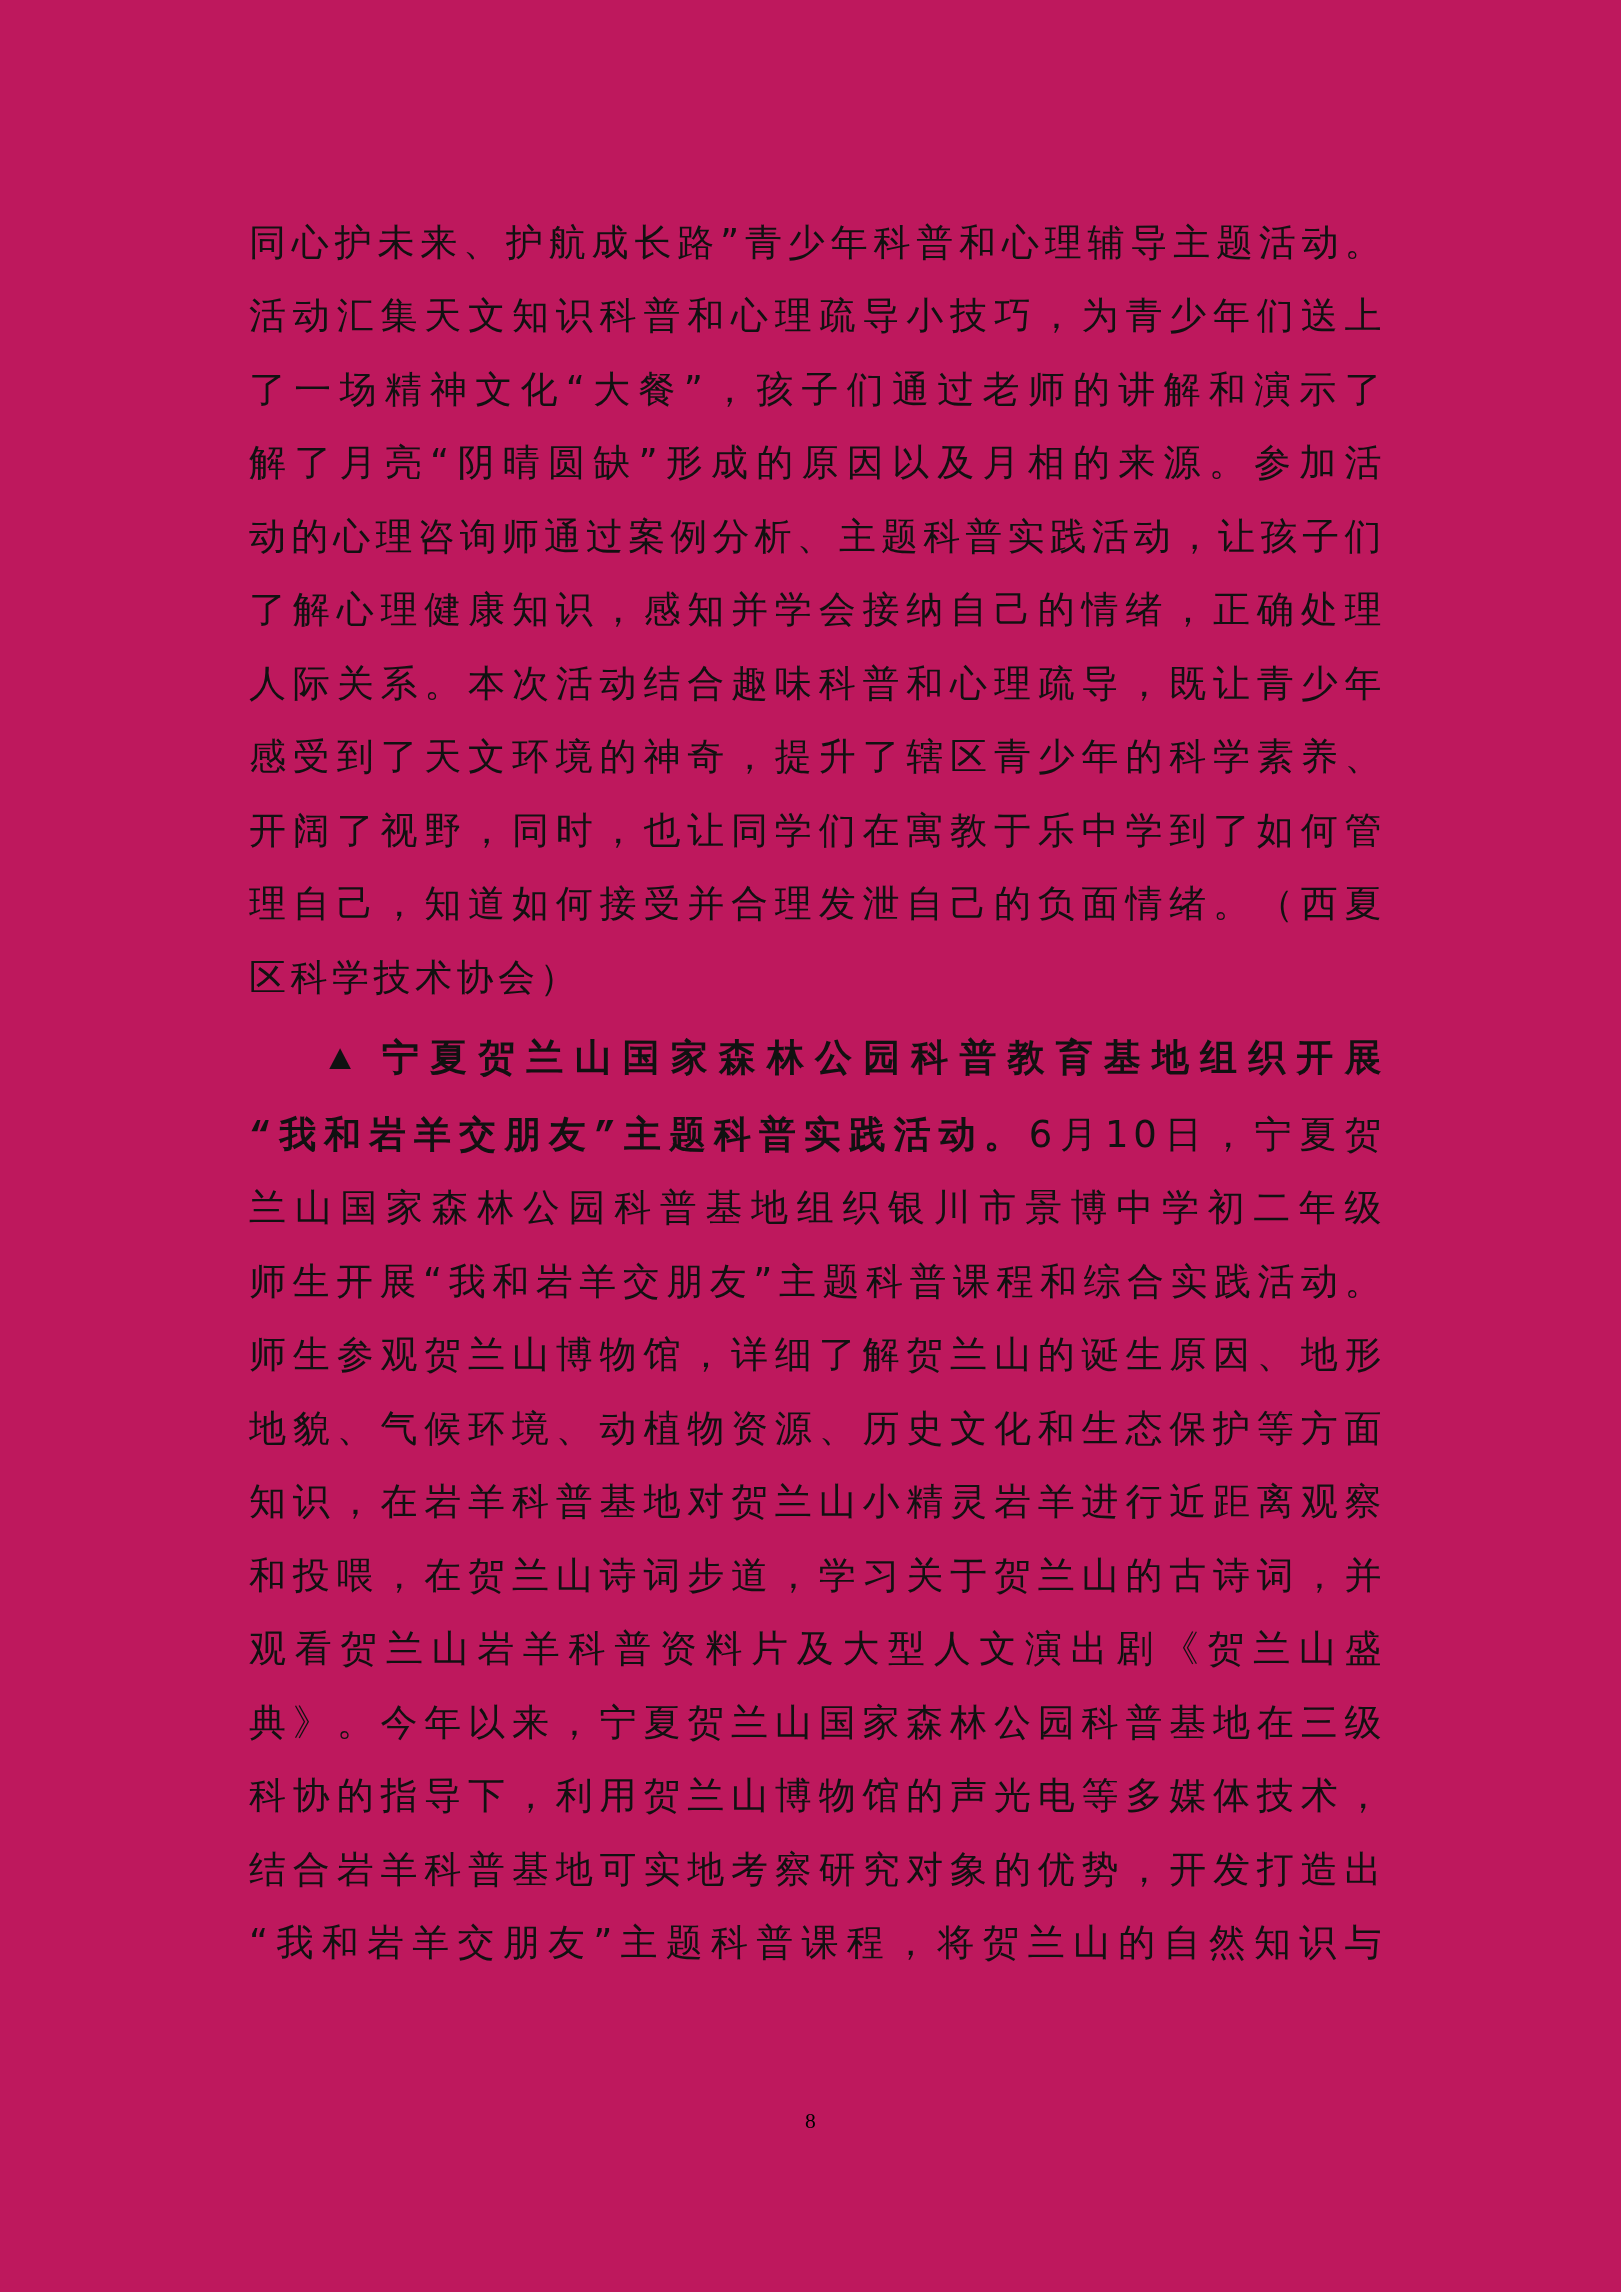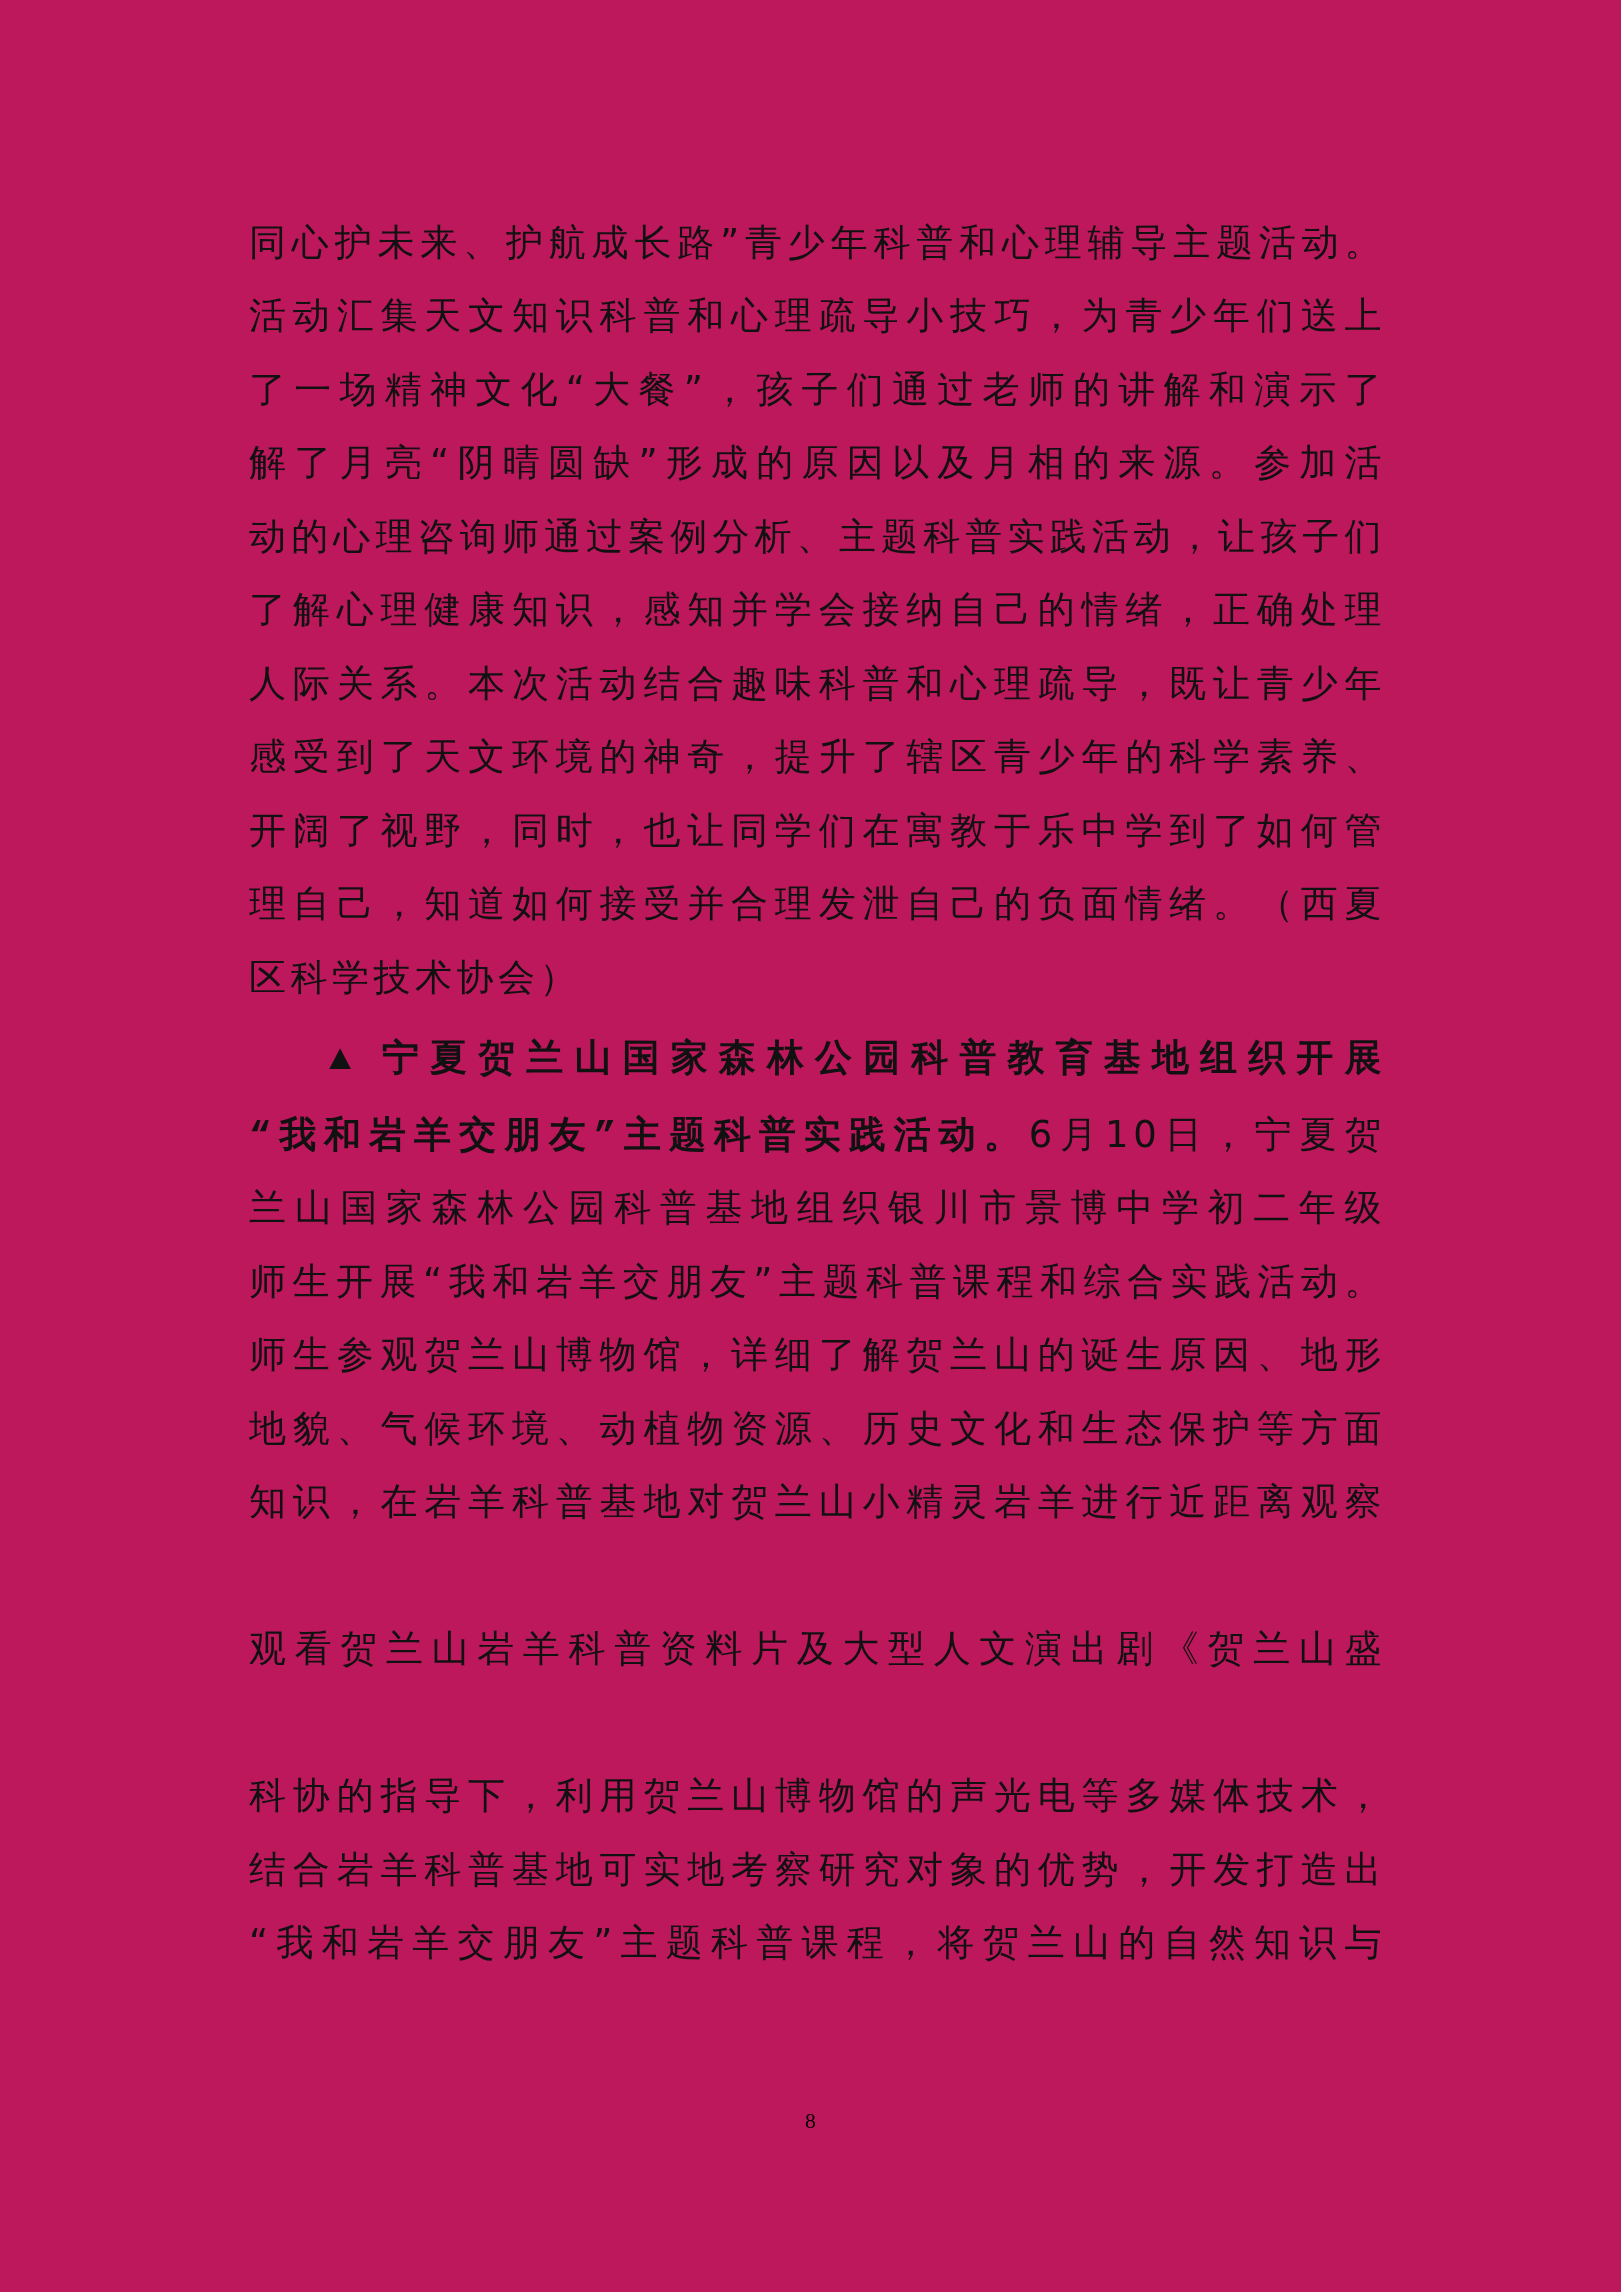--- a/index.html
+++ b/index.html
@@ -38,20 +38,22 @@
   </div>
   <div class="line" style="top:1105px">
     <span class="bold">“我和岩羊交朋友”主题科普实践活动。</span><span>6月10日，宁夏贺</span>
   </div>
 
   <div class="line" style="top:1178px">兰山国家森林公园科普基地组织银川市景博中学初二年级</div>
   <div class="line" style="top:1252px">师生开展“我和岩羊交朋友”主题科普课程和综合实践活动。</div>
   <div class="line" style="top:1325px">师生参观贺兰山博物馆，详细了解贺兰山的诞生原因、地形</div>
   <div class="line" style="top:1399px">地貌、气候环境、动植物资源、历史文化和生态保护等方面</div>
   <div class="line" style="top:1472px">知识，在岩羊科普基地对贺兰山小精灵岩羊进行近距离观察</div>
+  <div class="line" style="top:1546px">和投喂，在贺兰山诗词步道，学习关于贺兰山的古诗词，并</div>
   <div class="line" style="top:1619px">观看贺兰山岩羊科普资料片及大型人文演出剧《贺兰山盛</div>
+  <div class="line" style="top:1693px">典》。今年以来，宁夏贺兰山国家森林公园科普基地在三级</div>
   <div class="line" style="top:1766px">科协的指导下，利用贺兰山博物馆的声光电等多媒体技术，</div>
   <div class="line" style="top:1840px">结合岩羊科普基地可实地考察研究对象的优势，开发打造出</div>
   <div class="line" style="top:1913px">“我和岩羊交朋友”主题科普课程，将贺兰山的自然知识与</div>
 
   <div class="pagenum">8</div>
 </div>
 
 
 </body></html>

